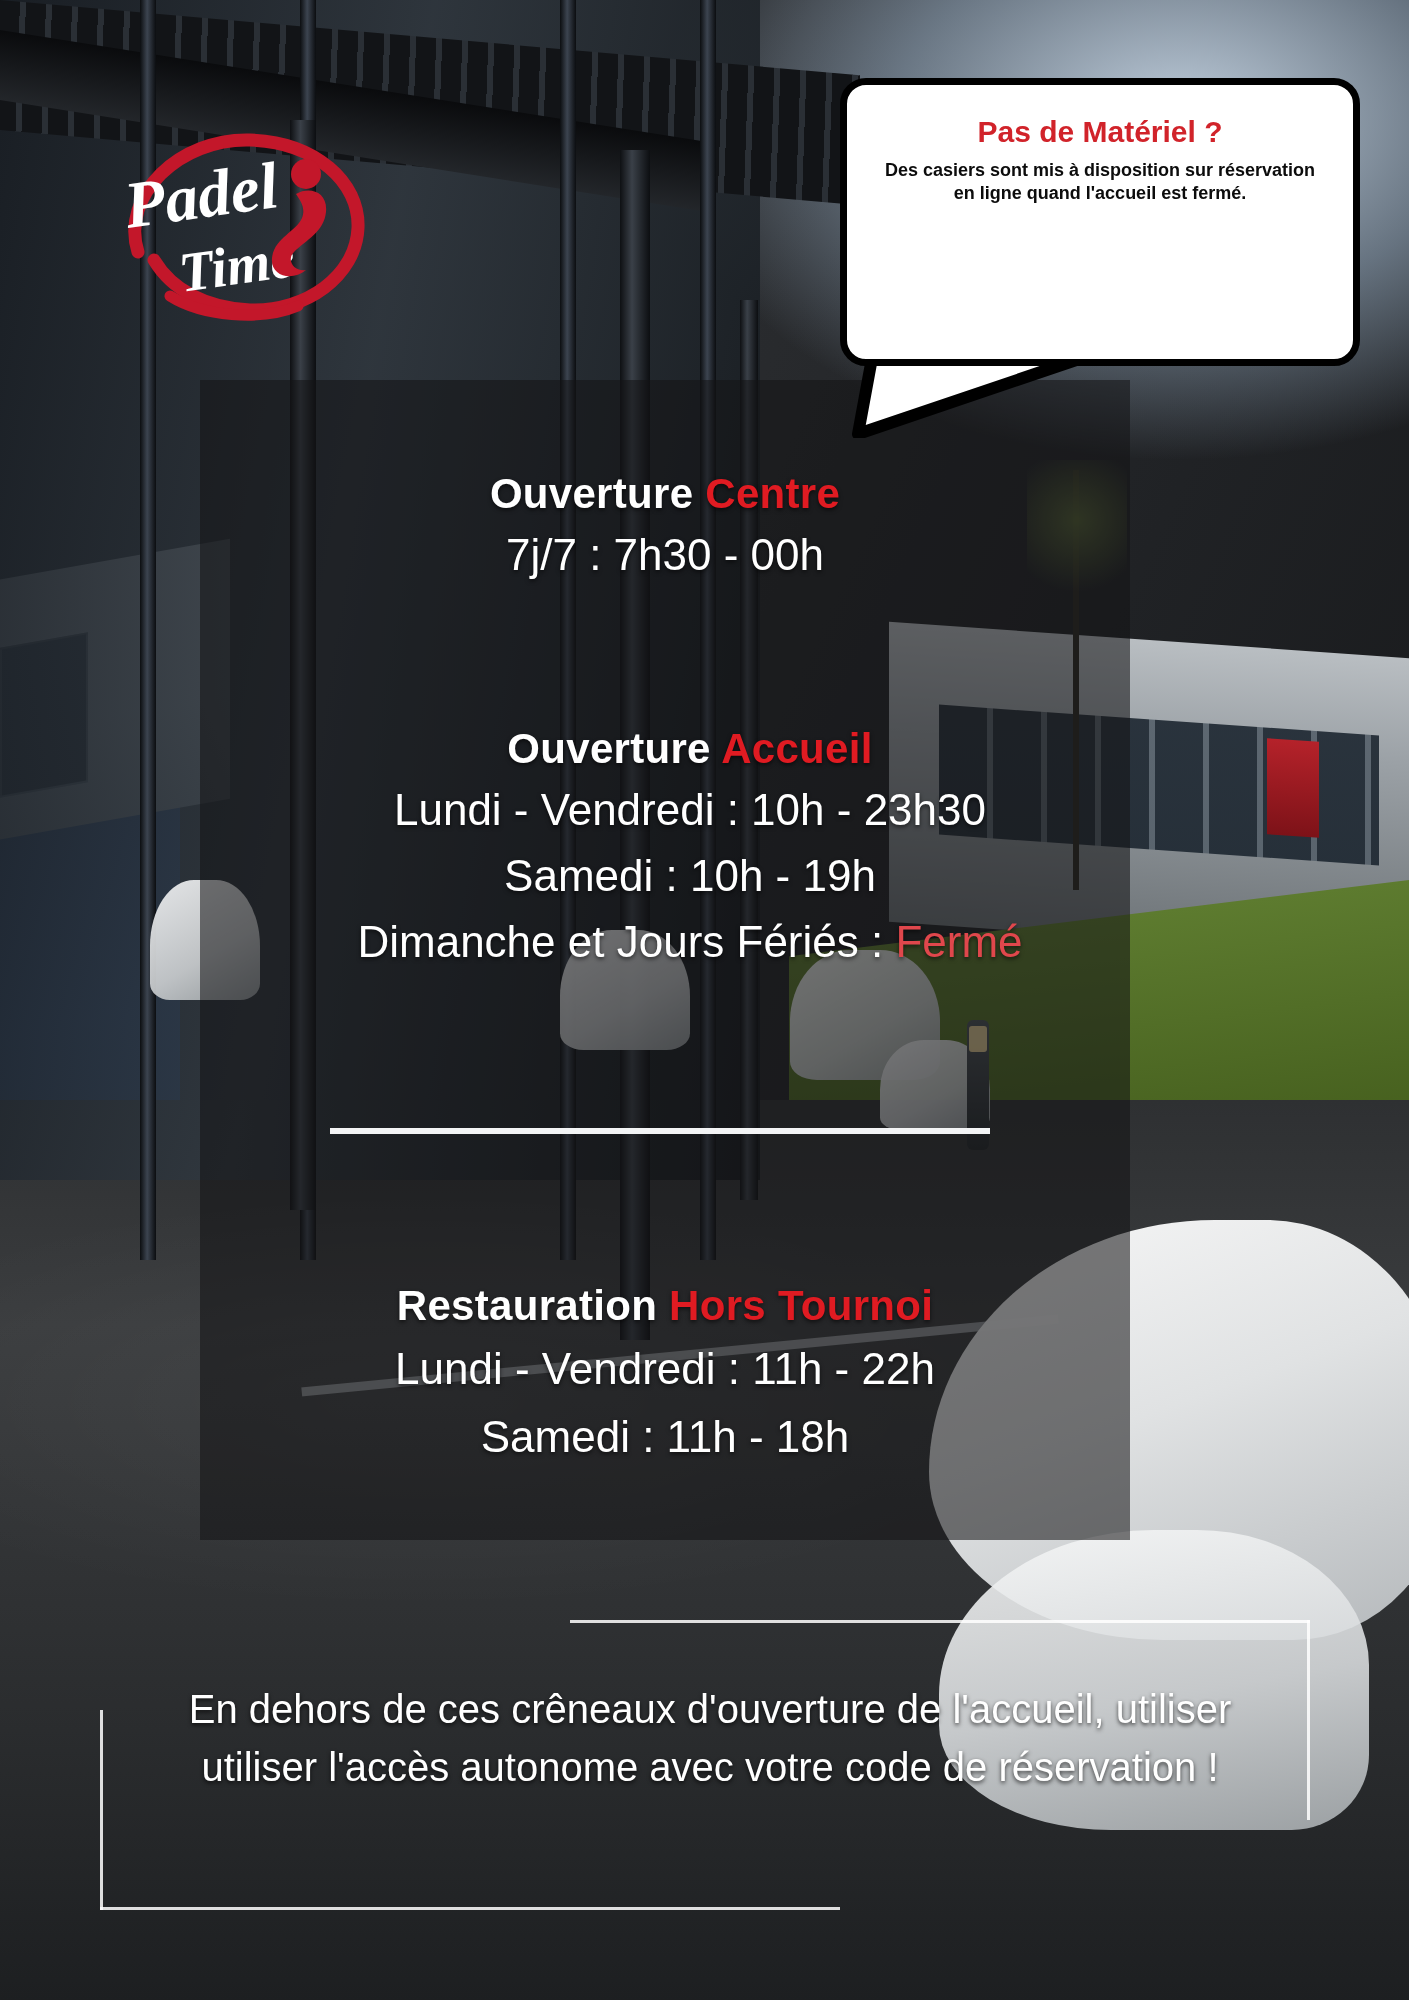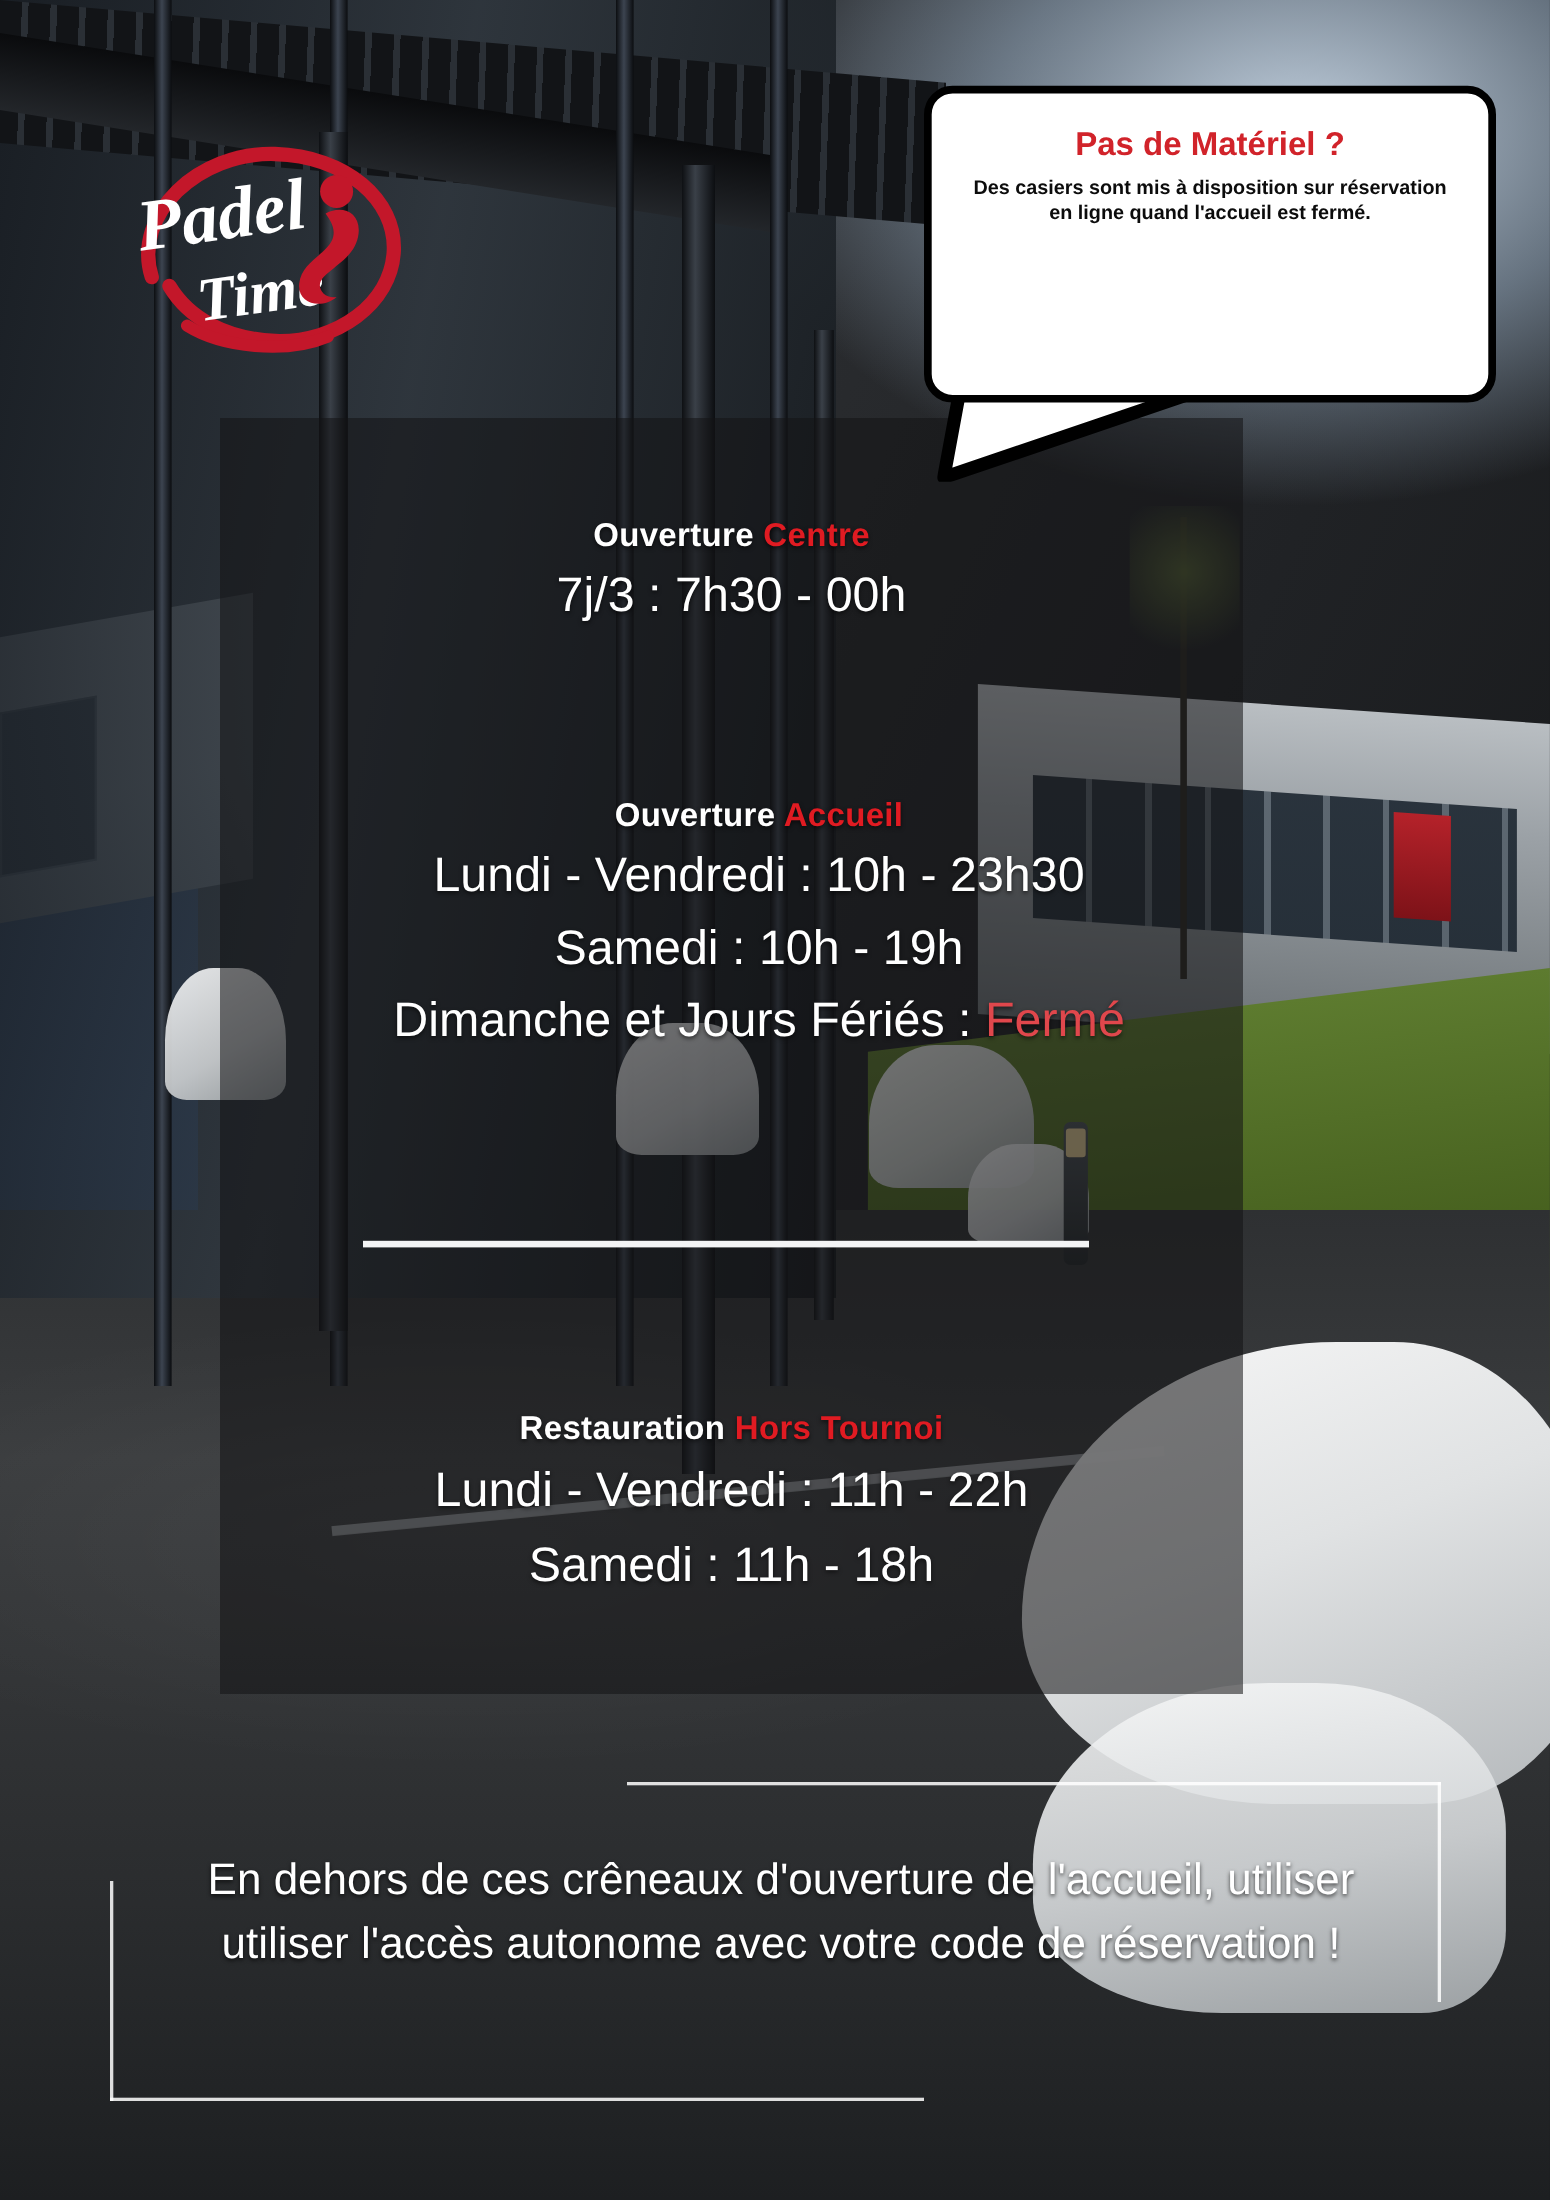--- a/index.html
+++ b/index.html
@@ -247,21 +247,21 @@
   }
   .bubble-tail {
     position: absolute;
     left: 12px; bottom: -10px;
     width: 250px; height: 140px;
   }
 
   
   .block { position: absolute; width: 930px; left: 200px; text-align: center; color: #fff; }
   .head {
-    font-size: 30px;
+    font-size: 42px;
     font-weight: bold;
     letter-spacing: .3px;
     text-shadow: 0 2px 4px rgba(0,0,0,.6);
   }
   .head .red { color: #e01b22; }
   .line {
     font-size: 44px;
     font-weight: 300;
     line-height: 1.32;
     text-shadow: 0 2px 4px rgba(0,0,0,.6);
@@ -373,21 +373,21 @@
     <div class="bubble-box">
       <div class="bubble-title">Pas de Matériel ?</div>
       <div class="bubble-text">Des casiers sont mis à disposition sur réservation en ligne quand l'accueil est fermé.</div>
     </div>
   </div>
 
   <div class="block" id="b-centre">
     <div class="head">
       <span>Ouverture </span><span class="red">Centre</span>
     </div>
-    <div class="line">7j/3 : 7h30 - 00h</div>
+    <div class="line">7j/7 : 7h30 - 00h</div>
   </div>
 
   <div class="block" id="b-accueil">
     <div class="head">
       <span>Ouverture </span><span class="red">Accueil</span>
     </div>
     <div class="line">Lundi - Vendredi : 10h - 23h30</div>
     <div class="line">Samedi : 10h - 19h</div>
     <div class="line">
       <span>Dimanche et Jours Fériés : </span><span class="red">Fermé</span>

